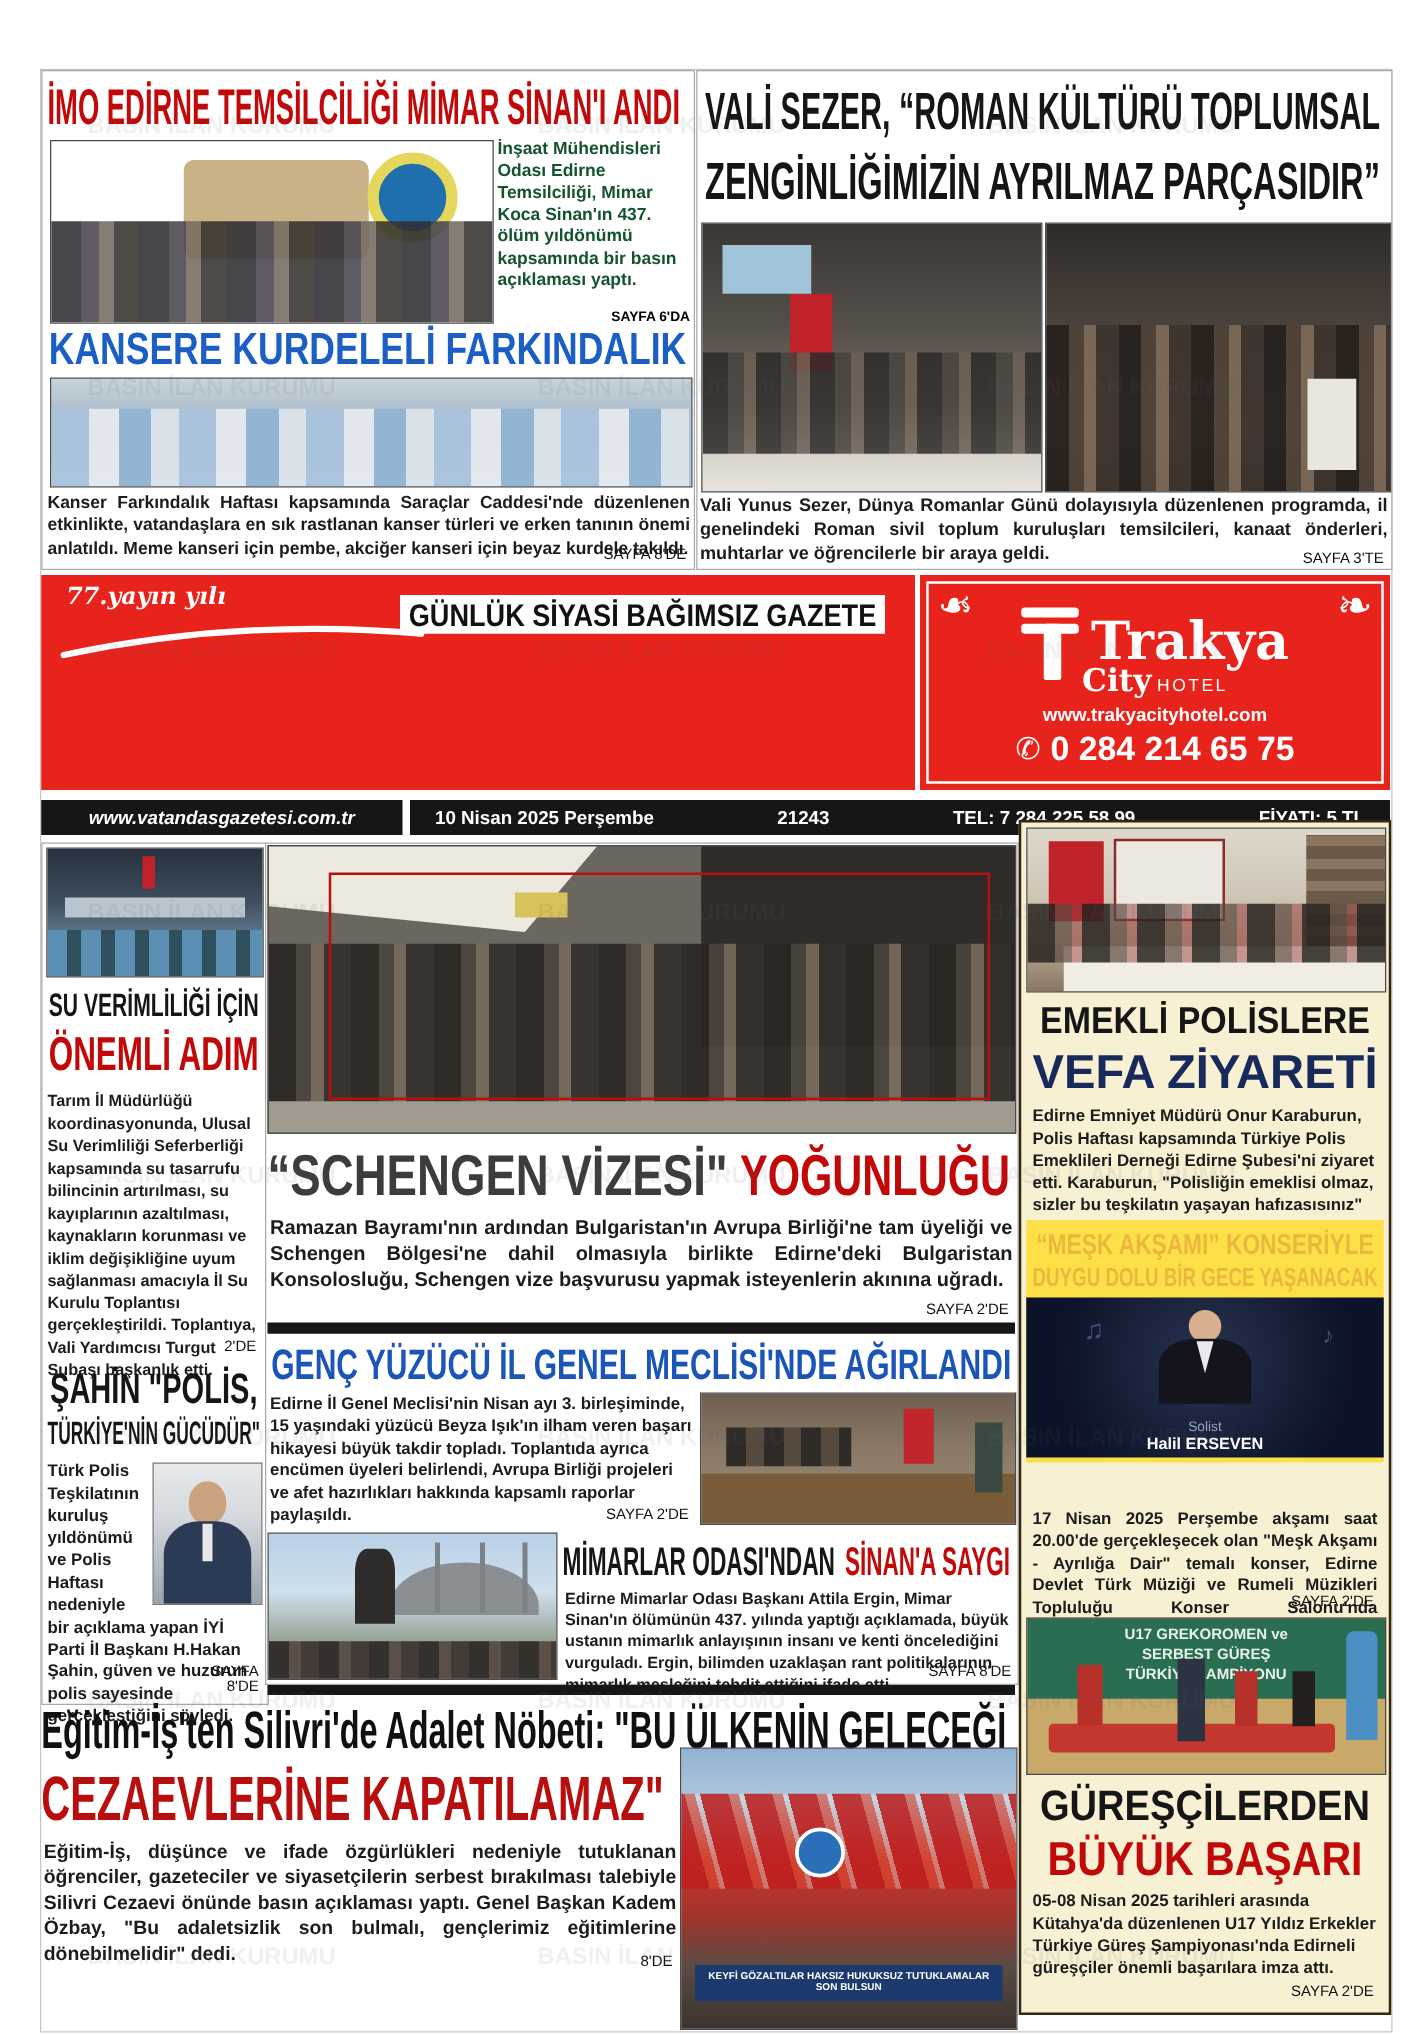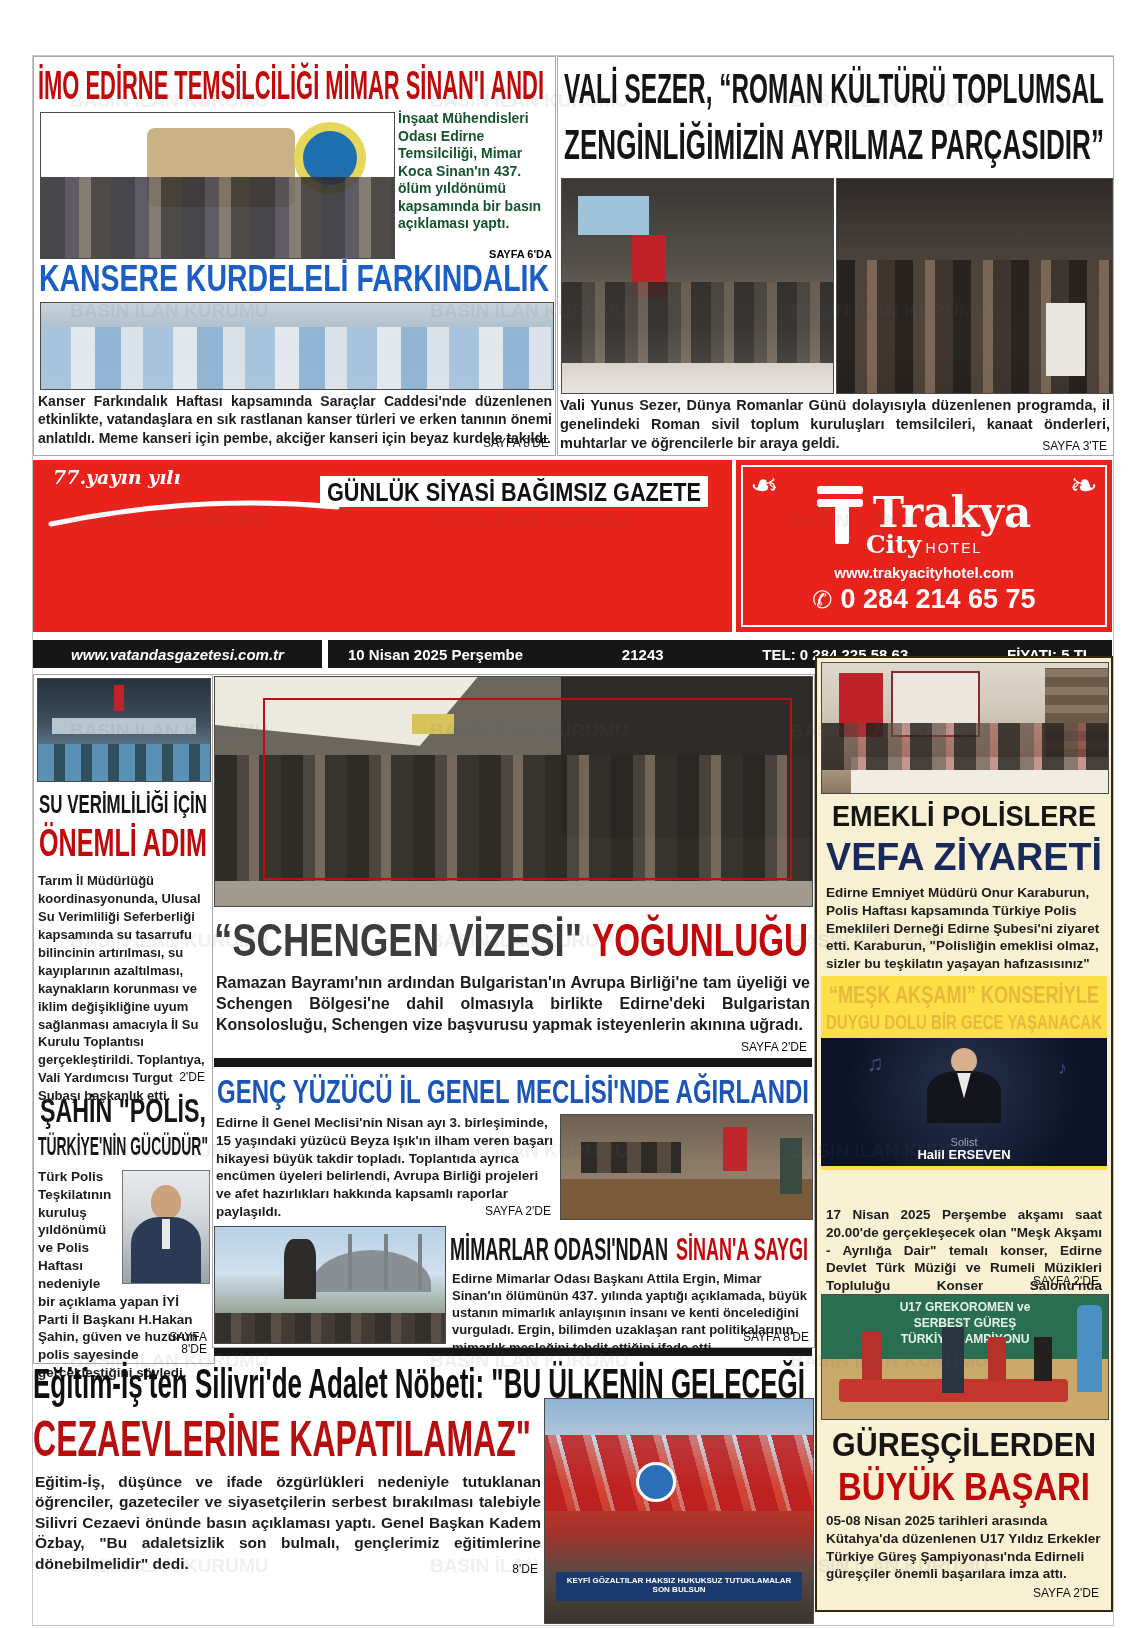--- a/index.html
+++ b/index.html
@@ -118,21 +118,21 @@
     <div class="abs" style="left:0;top:124px;width:100%;display:flex;justify-content:center;align-items:center;gap:8px;">
       <span style="color:#fff;font-size:24px;">✆</span>
       <span style="color:#fff;font-weight:700;font-size:27px;">0 284 214 65 75</span>
     </div>
   </div>
 
   <div class="ibox" style="left:33px;top:640px;width:289px;height:28px;justify-content:center;font-style:italic;">www.vatandasgazetesi.com.tr</div>
   <div class="ibox" style="left:328px;top:640px;width:784px;height:28px;justify-content:space-between;padding:0 20px;box-sizing:border-box;">
     <span>10 Nisan 2025 Perşembe</span>
     <span>21243</span>
-    <span>TEL: 0 284 225 58 63</span>
+    <span>TEL: 7 284 225 58 99</span>
     <span>FİYATI: 5 TL</span>
   </div>
 
   <div class="abs blockb" style="left:33px;top:674px;width:180px;height:688px;"></div>
   <div class="ph" style="left:37px;top:678px;width:172px;height:102px;background:linear-gradient(180deg,#26323e 0%,#3c4d5c 40%,#5b7386 65%,#7a93a5 100%);">
     <div class="abs" style="left:8%;top:38%;width:84%;height:16%;background:#b9c6cf;"></div>
     <div class="abs" style="left:0;bottom:0;width:100%;height:36%;background:repeating-linear-gradient(90deg,#5b8fb4 0 16px,#31505e 16px 27px);"></div>
     <div class="abs" style="left:44%;top:6%;width:10px;height:26px;background:#c0222a;"></div>
   </div>
   <div class="abs" style="left:36px;top:788px;width:174px;height:30px;">

